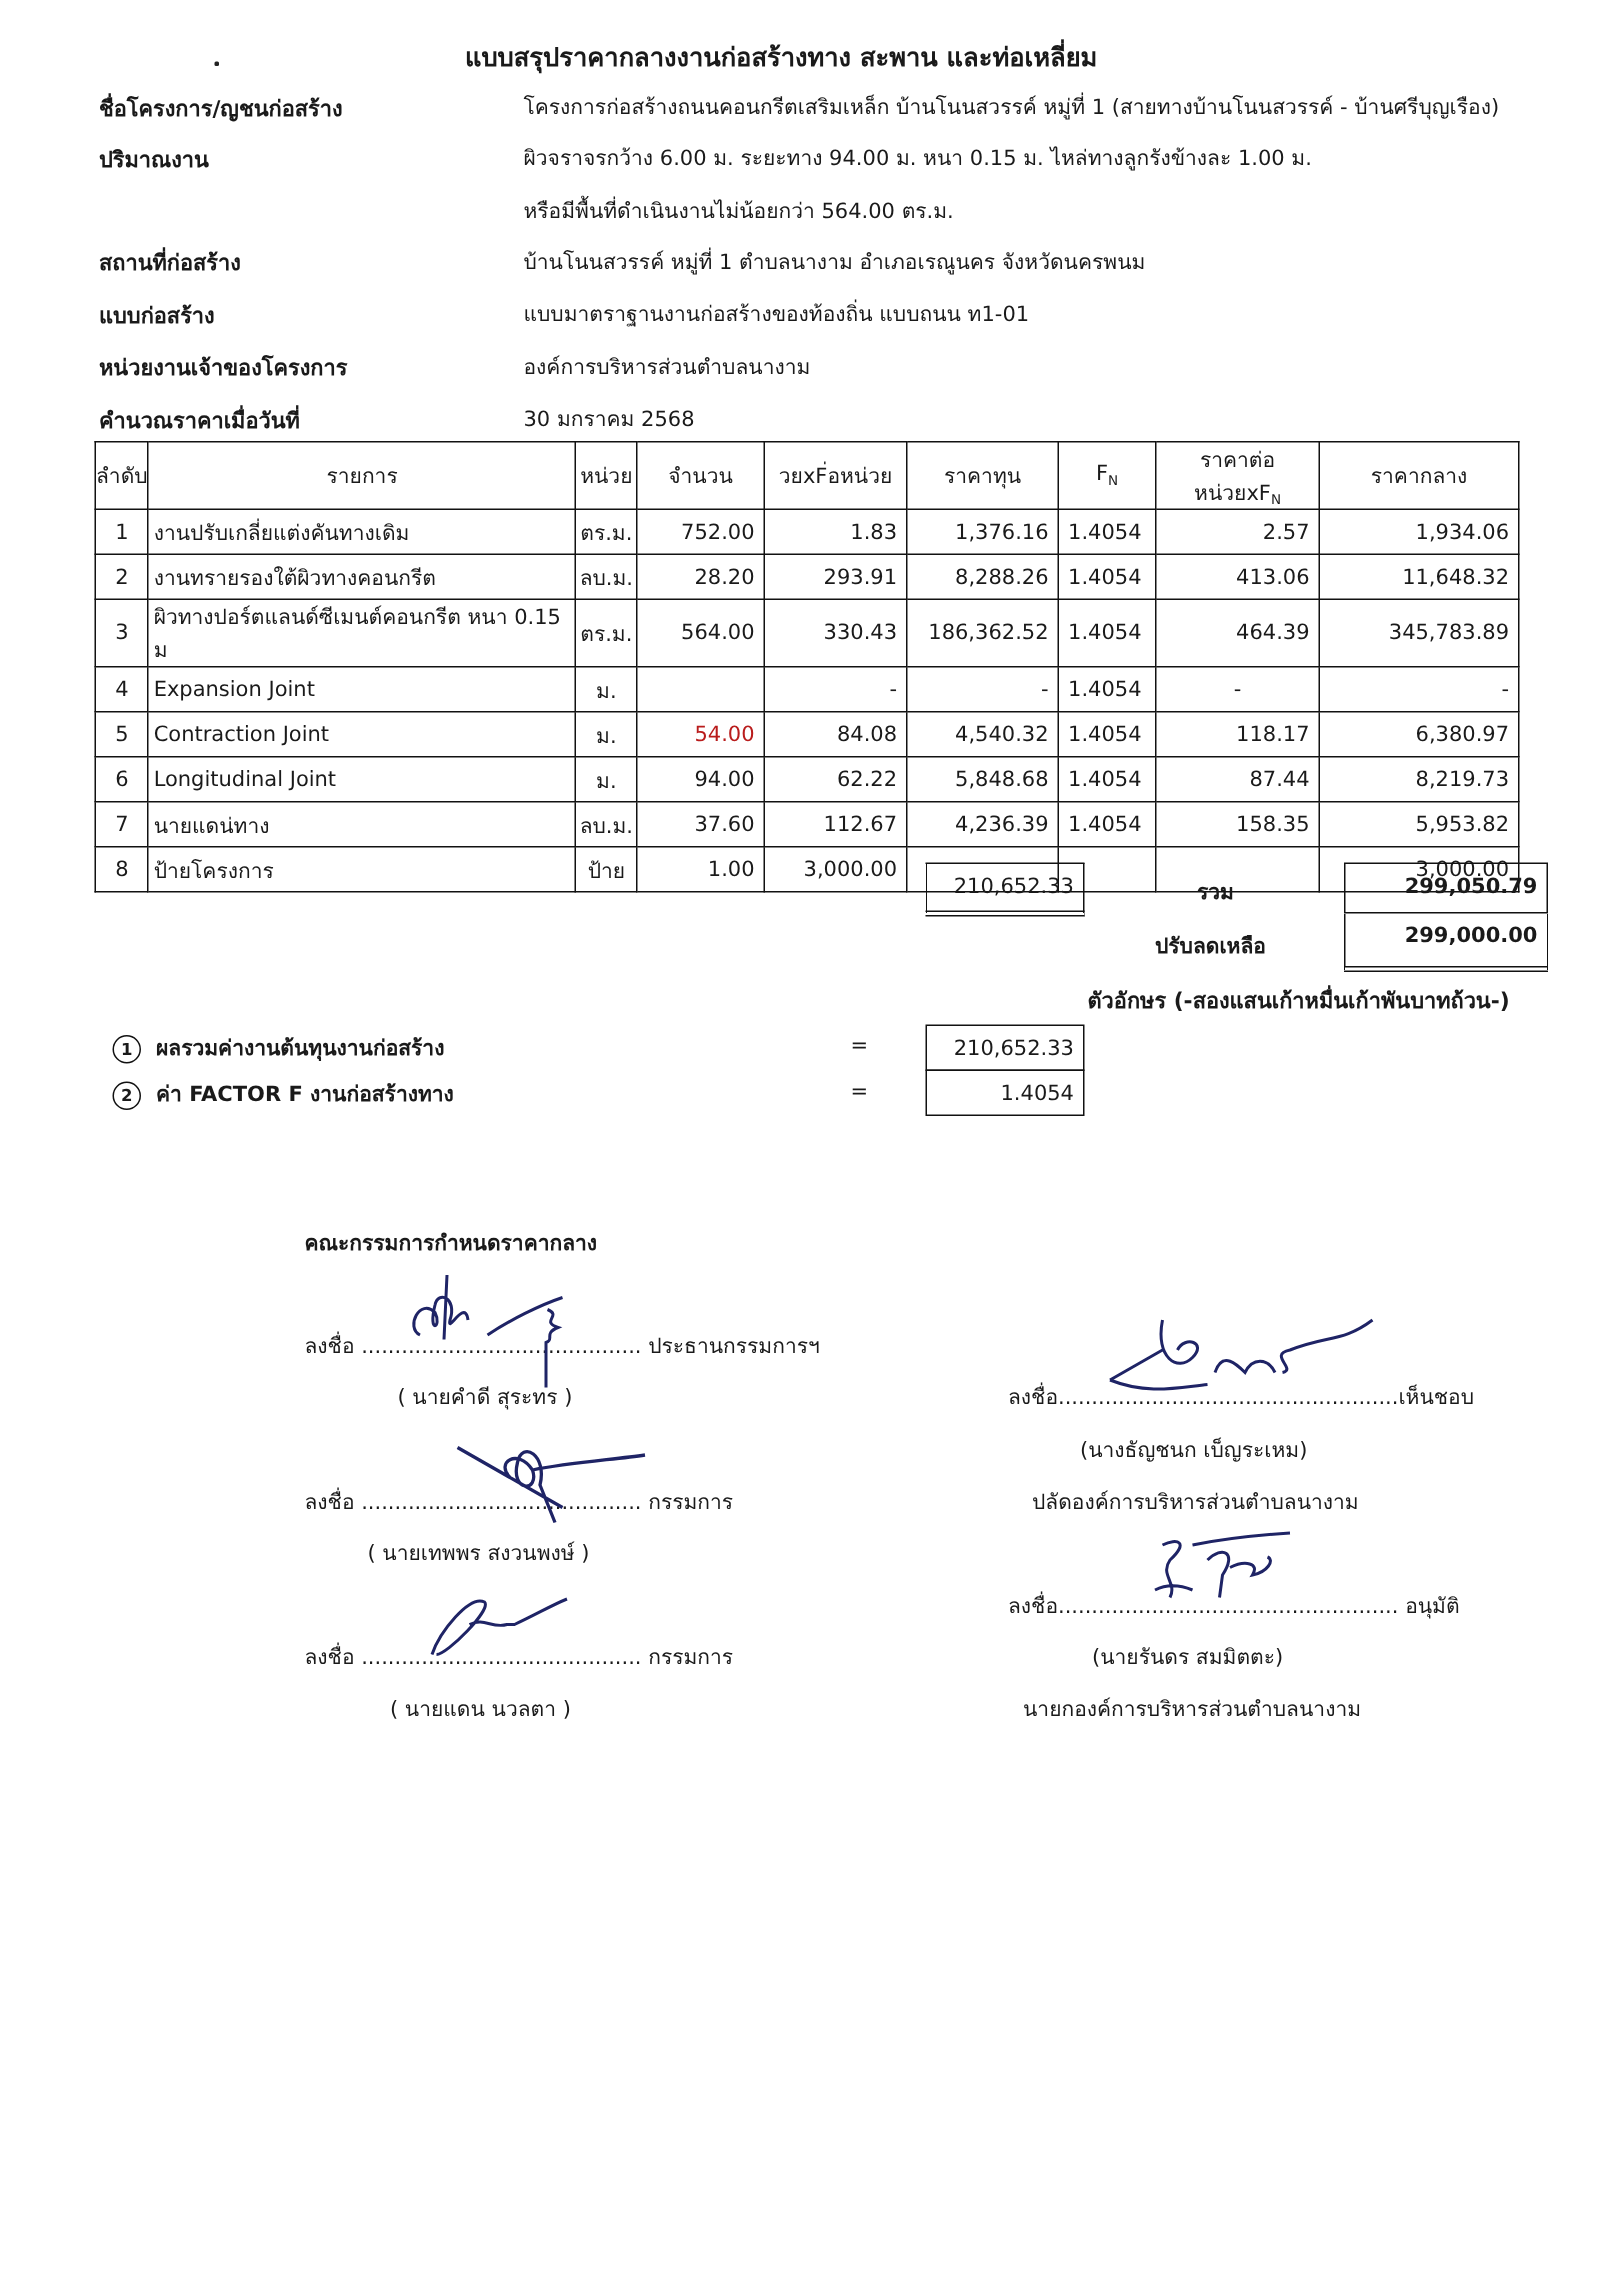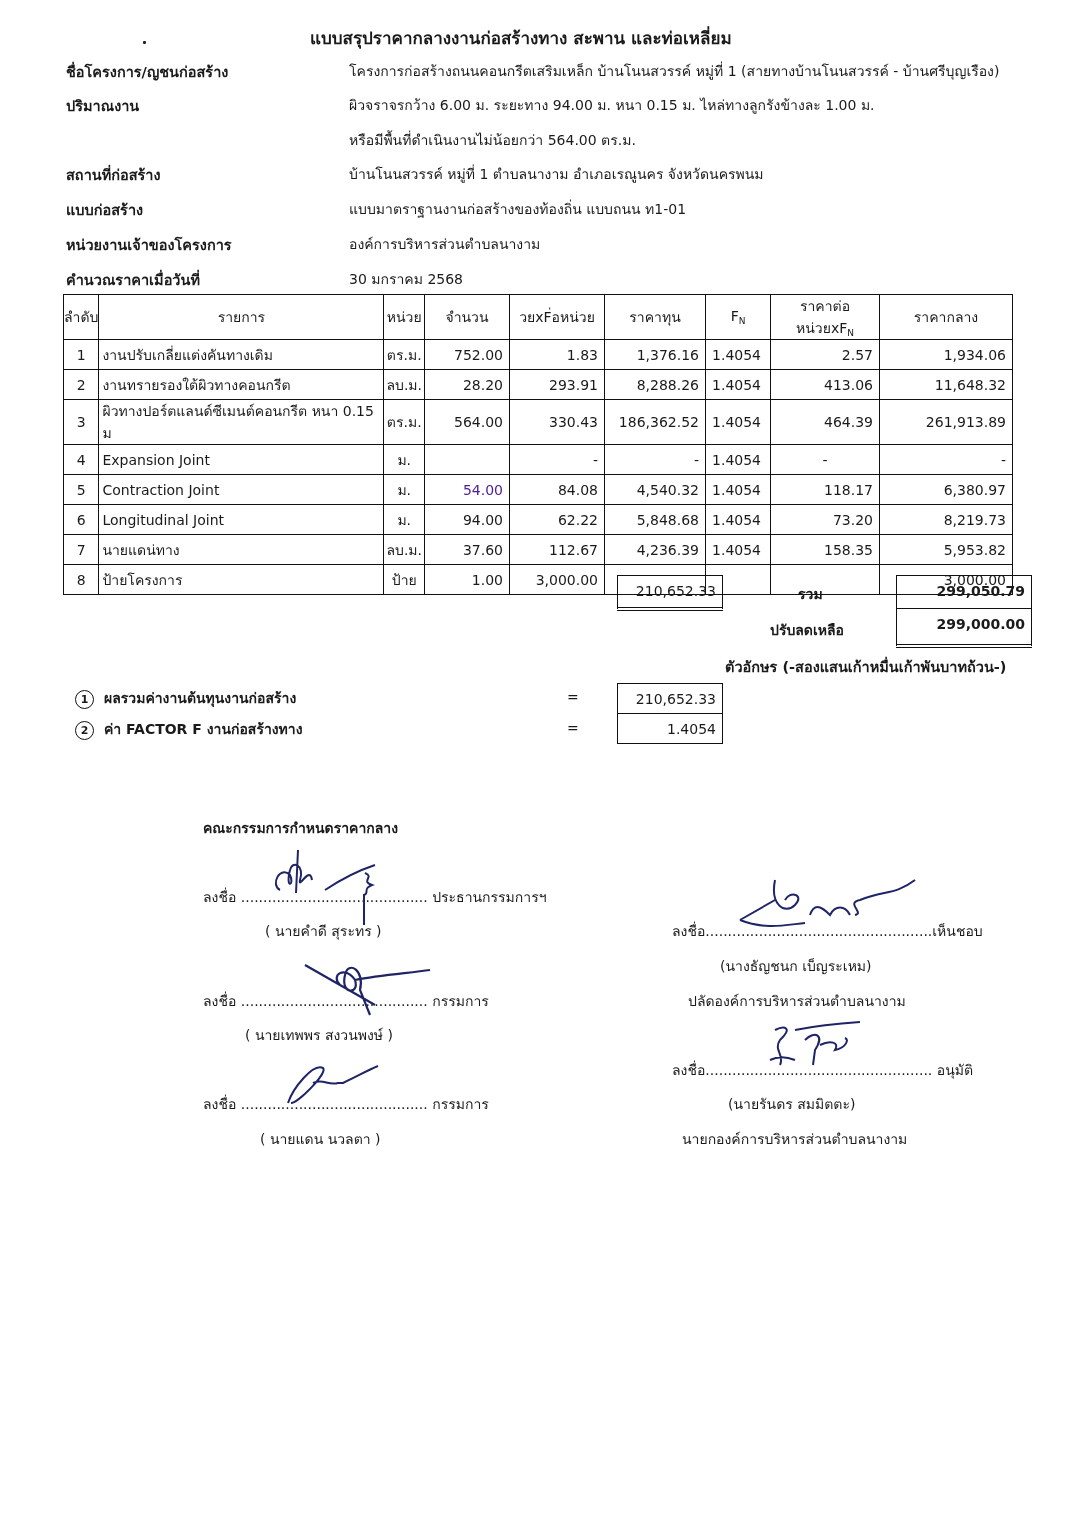--- a/index.html
+++ b/index.html
@@ -99,53 +99,53 @@
       </tr>
       <tr>
         <td class="c-no">3</td>
         <td class="c-item">ผิวทางปอร์ตแลนด์ซีเมนต์คอนกรีต หนา 0.15  ม</td>
         <td class="c-unit">ตร.ม.</td>
         <td class="c-qty">564.00</td>
         <td class="c-up">330.43</td>
         <td class="c-cost">186,362.52</td>
         <td class="c-fn">1.4054</td>
         <td class="c-upfn">464.39</td>
-        <td class="c-mid">261,913.89</td>
+        <td class="c-mid">345,783.89</td>
       </tr>
       <tr>
         <td class="c-no">4</td>
         <td class="c-item">Expansion  Joint</td>
         <td class="c-unit">ม.</td>
         <td class="c-qty"></td>
         <td class="c-up" style="text-align: right;">-</td>
         <td class="c-cost" style="text-align: right;">-</td>
         <td class="c-fn">1.4054</td>
         <td class="c-upfn" style="text-align: center;">-</td>
         <td class="c-mid" style="text-align: right;">-</td>
       </tr>
       <tr>
         <td class="c-no">5</td>
         <td class="c-item">Contraction  Joint</td>
         <td class="c-unit">ม.</td>
-        <td class="c-qty" style="color: #4c1d95;">54.00</td>
+        <td class="c-qty" style="color: #b91c1c;">54.00</td>
         <td class="c-up">84.08</td>
         <td class="c-cost">4,540.32</td>
         <td class="c-fn">1.4054</td>
         <td class="c-upfn">118.17</td>
         <td class="c-mid">6,380.97</td>
       </tr>
       <tr>
         <td class="c-no">6</td>
         <td class="c-item">Longitudinal  Joint</td>
         <td class="c-unit">ม.</td>
         <td class="c-qty">94.00</td>
         <td class="c-up">62.22</td>
         <td class="c-cost">5,848.68</td>
         <td class="c-fn">1.4054</td>
-        <td class="c-upfn">73.20</td>
+        <td class="c-upfn">87.44</td>
         <td class="c-mid">8,219.73</td>
       </tr>
       <tr>
         <td class="c-no">7</td>
         <td class="c-item">นายแดน่ทาง</td>
         <td class="c-unit">ลบ.ม.</td>
         <td class="c-qty">37.60</td>
         <td class="c-up">112.67</td>
         <td class="c-cost">4,236.39</td>
         <td class="c-fn">1.4054</td>

